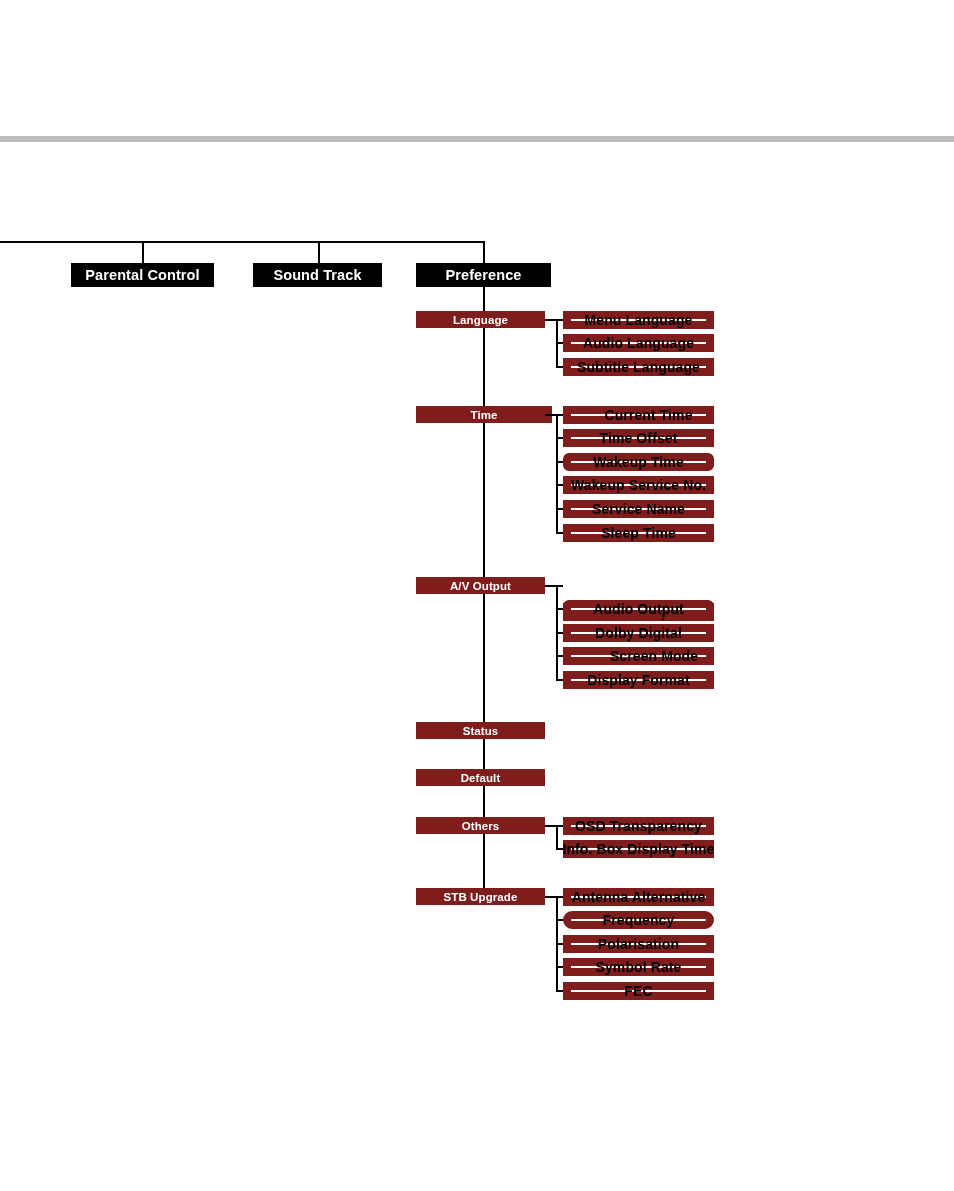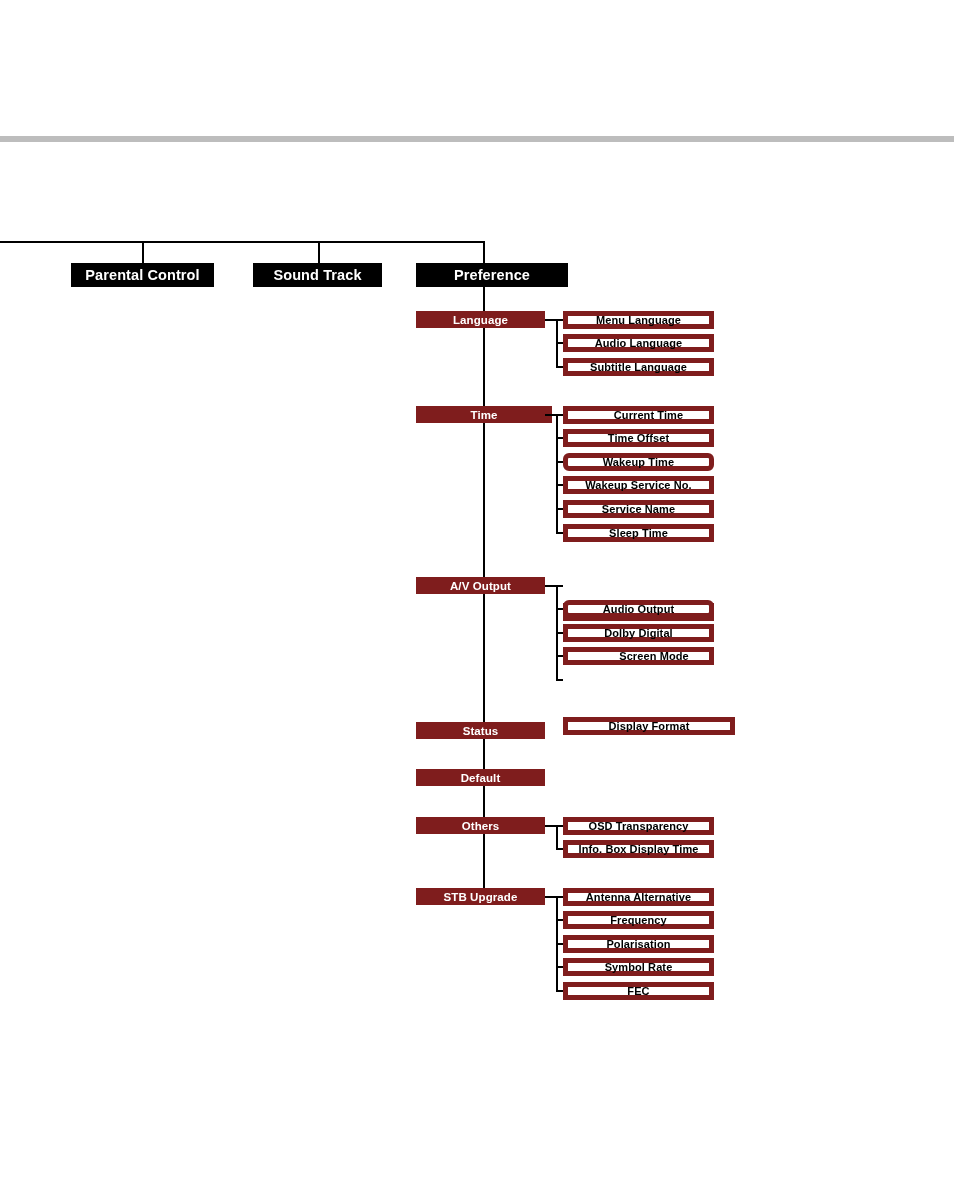--- a/index.html
+++ b/index.html
@@ -65,41 +65,41 @@
     height: 17px;
     background: #7f1d1d;
     color: #ffffff;
     font-size: 11.5px;
   }
 
   .node-leaf {
     height: 18px;
     background: #ffffff;
     color: #000000;
-    border: 5px solid #7f1d1d;
-    font-size: 11px;
+    border: 8px solid #7f1d1d;
+    font-size: 14px;
   }
 </style>
 </head>
 <body>
 
 <div id="header-rule"></div>
 
 <div id="diagram">
     <div class="line-h" style="left: 0px; top: 241px; width: 485px;"></div>
     <div class="line-v" style="left: 142px; top: 241px; height: 22px;"></div>
     <div class="line-v" style="left: 318px; top: 241px; height: 22px;"></div>
     <div class="line-v" style="left: 483px; top: 241px; height: 22px;"></div>
     <div class="node node-root" style="left: 71px; top: 263px; width: 143px;">
       <span>Parental Control</span>
     </div>
     <div class="node node-root" style="left: 253px; top: 263px; width: 129px;">
       <span>Sound Track</span>
     </div>
-    <div class="node node-root" style="left: 416px; top: 263px; width: 152px;">
+    <div class="node node-root" style="left: 416px; top: 263px; width: 135px;">
       <span>Preference</span>
     </div>
     <div class="line-v" style="left: 483px; top: 287px; height: 609.5px;"></div>
     <div class="node node-group" style="left: 416px; top: 311px; width: 129px;">
       <span>Language</span>
     </div>
     <div class="line-h" style="left: 545px; top: 318.5px; width: 11px;"></div>
     <div class="line-v" style="left: 556px; top: 318.5px; height: 49.2px;"></div>
     <div class="line-h" style="left: 556px; top: 318.5px; width: 7px;"></div>
     <div class="node node-leaf" style="left: 563px; top: 310.5px; width: 151px;">
@@ -157,21 +157,21 @@
     </div>
     <div class="line-h" style="left: 556px; top: 631.7px; width: 7px;"></div>
     <div class="node node-leaf" style="left: 563px; top: 623.7px; width: 151px;">
       <span>Dolby Digital</span>
     </div>
     <div class="line-h" style="left: 556px; top: 655.3px; width: 7px;"></div>
     <div class="node node-leaf" style="left: 563px; top: 647.3px; width: 151px; padding-left: 31px;">
       <span>Screen Mode</span>
     </div>
     <div class="line-h" style="left: 556px; top: 678.9px; width: 7px;"></div>
-    <div class="node node-leaf" style="left: 563px; top: 670.9px; width: 172px; margin-top: 46px;">
+    <div class="node node-leaf" style="left: 563px; top: 670.9px; width: 151px;">
       <span>Display Format</span>
     </div>
     <div class="node node-group" style="left: 416px; top: 722px; width: 129px;">
       <span>Status</span>
     </div>
     <div class="node node-group" style="left: 416px; top: 769px; width: 129px;">
       <span>Default</span>
     </div>
     <div class="node node-group" style="left: 416px; top: 817px; width: 129px;">
       <span>Others</span>
@@ -189,21 +189,21 @@
     <div class="node node-group" style="left: 416px; top: 888px; width: 129px;">
       <span>STB Upgrade</span>
     </div>
     <div class="line-h" style="left: 545px; top: 895.5px; width: 11px;"></div>
     <div class="line-v" style="left: 556px; top: 895.5px; height: 96.4px;"></div>
     <div class="line-h" style="left: 556px; top: 895.5px; width: 7px;"></div>
     <div class="node node-leaf" style="left: 563px; top: 887.5px; width: 151px;">
       <span>Antenna Alternative</span>
     </div>
     <div class="line-h" style="left: 556px; top: 919.1px; width: 7px;"></div>
-    <div class="node node-leaf" style="left: 563px; top: 911.1px; width: 151px;">
+    <div class="node node-leaf" style="left: 563px; top: 911.1px; width: 151px; border-radius: 9px;">
       <span>Frequency</span>
     </div>
     <div class="line-h" style="left: 556px; top: 942.7px; width: 7px;"></div>
     <div class="node node-leaf" style="left: 563px; top: 934.7px; width: 151px;">
       <span>Polarisation</span>
     </div>
     <div class="line-h" style="left: 556px; top: 966.3px; width: 7px;"></div>
     <div class="node node-leaf" style="left: 563px; top: 958.3px; width: 151px;">
       <span>Symbol Rate</span>
     </div>

